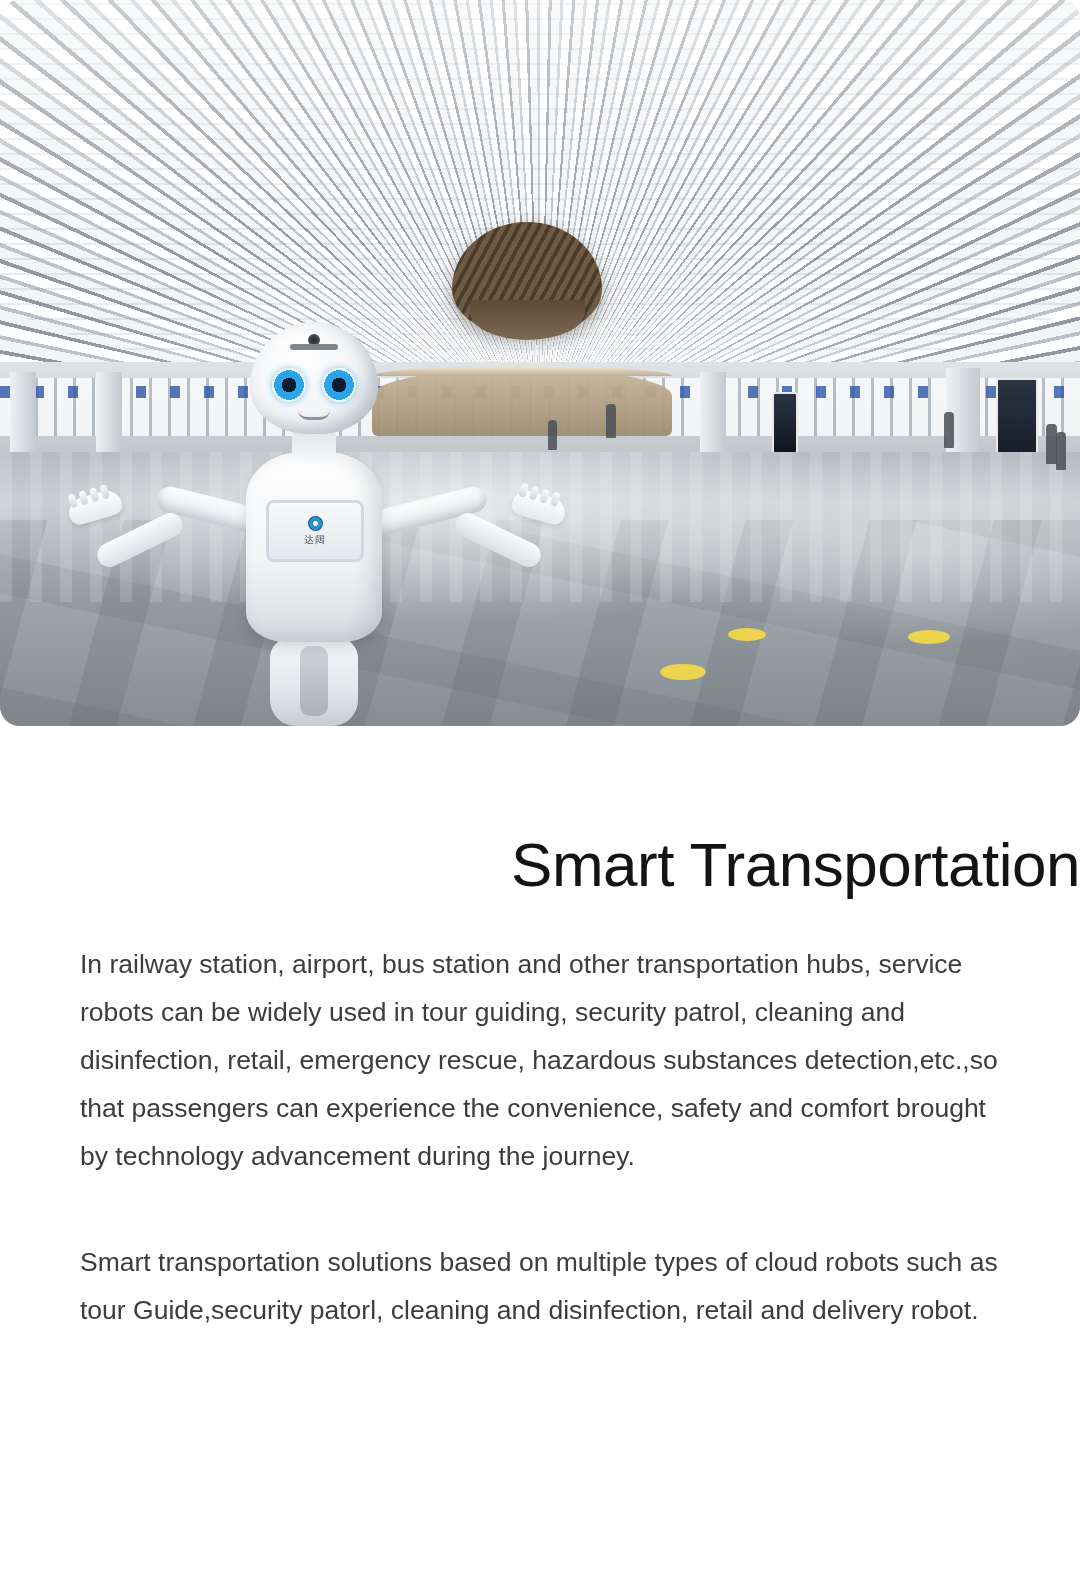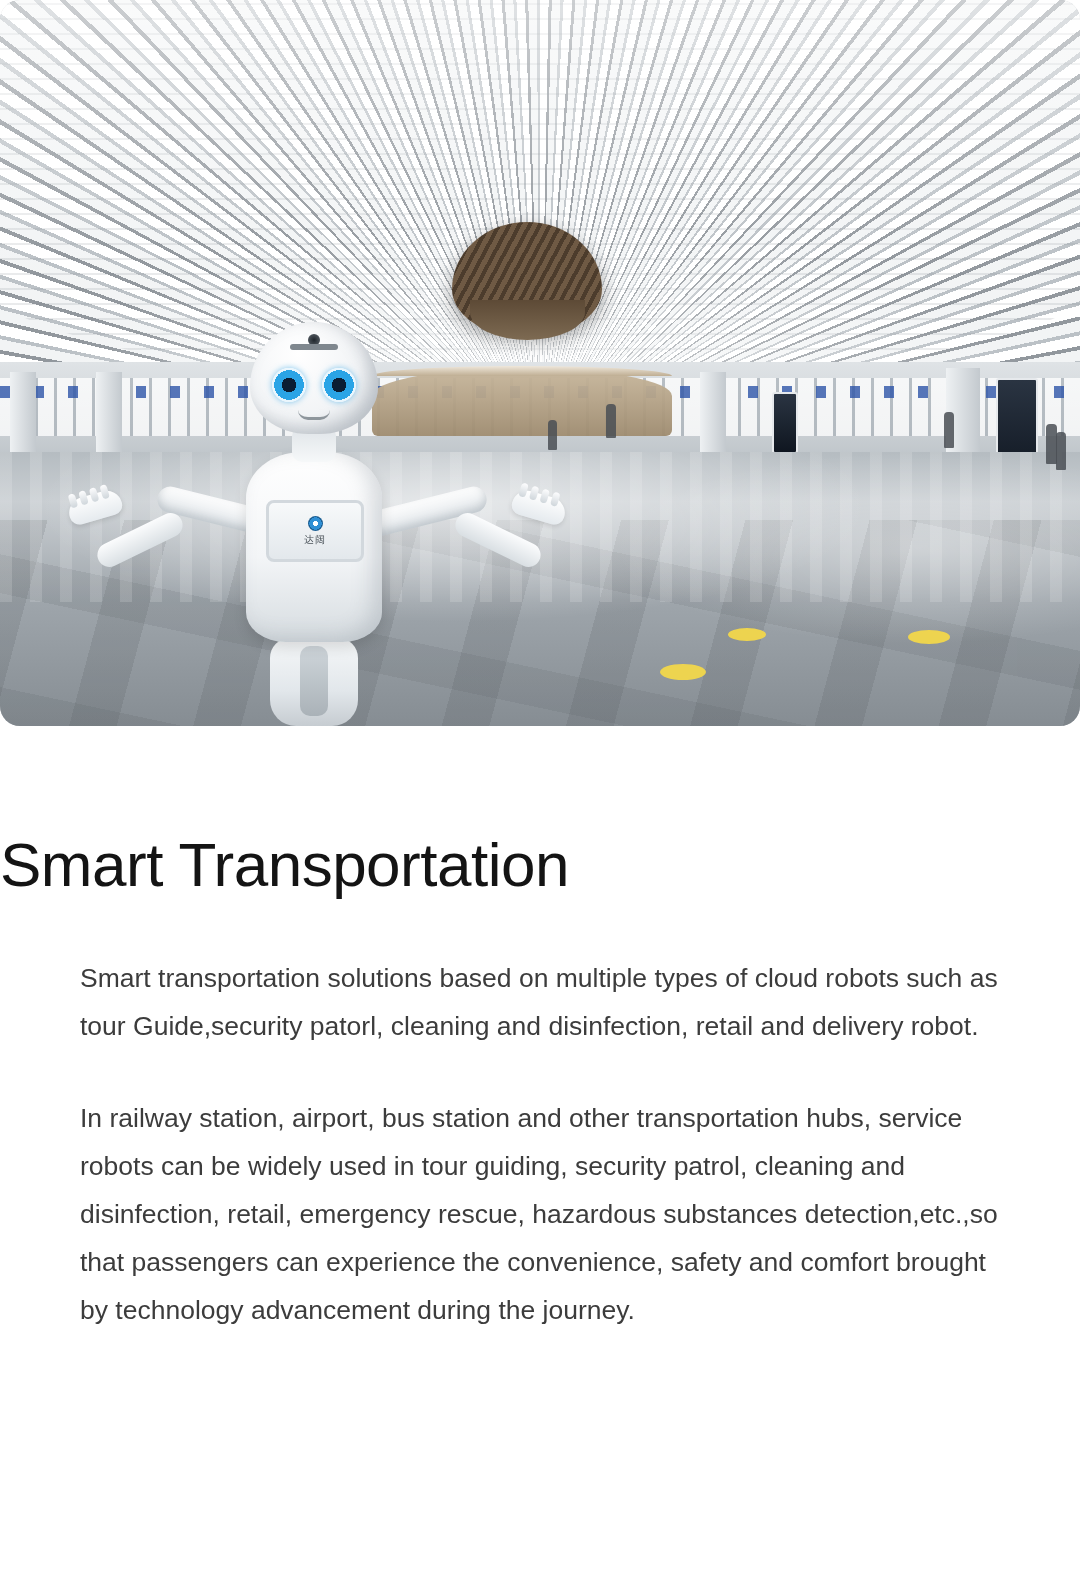--- a/index.html
+++ b/index.html
@@ -297,21 +297,21 @@
   
   .content {
     position: absolute;
     left: 0; top: 726px;
     width: 1080px;
     padding: 0;
   }
   .title {
     margin: 0;
     padding: 108px 0 0 0;
-    text-align: left;
+    text-align: right;
     font-size: 62px;
     font-weight: 400;
     color: #141414;
     letter-spacing: -0.5px;
     line-height: 1;
   }
   .paragraphs {
     margin: 0 auto;
     padding: 0;
     width: 920px;
@@ -403,18 +403,18 @@
         <div class="r-eye left"></div>
         <div class="r-eye right"></div>
         <div class="r-mouth"></div>
       </div>
     </div>
   </div>
 
   <div class="content">
     <h1 class="title">Smart Transportation</h1>
     <div class="paragraphs">
+      <p class="para second">In railway station, airport, bus station and other transportation hubs, service robots can be widely used in tour guiding, security patrol, cleaning and disinfection, retail, emergency rescue, hazardous substances detection,etc.,so that passengers can experience the convenience, safety and comfort brought by technology advancement during the journey.</p>
       <p class="para first">Smart transportation solutions based on multiple types of cloud robots such as tour Guide,security patorl, cleaning and disinfection, retail and delivery robot.</p>
-      <p class="para second">In railway station, airport, bus station and other transportation hubs, service robots can be widely used in tour guiding, security patrol, cleaning and disinfection, retail, emergency rescue, hazardous substances detection,etc.,so that passengers can experience the convenience, safety and comfort brought by technology advancement during the journey.</p>
     </div>
   </div>
 
 </div>
 
 </body></html>

